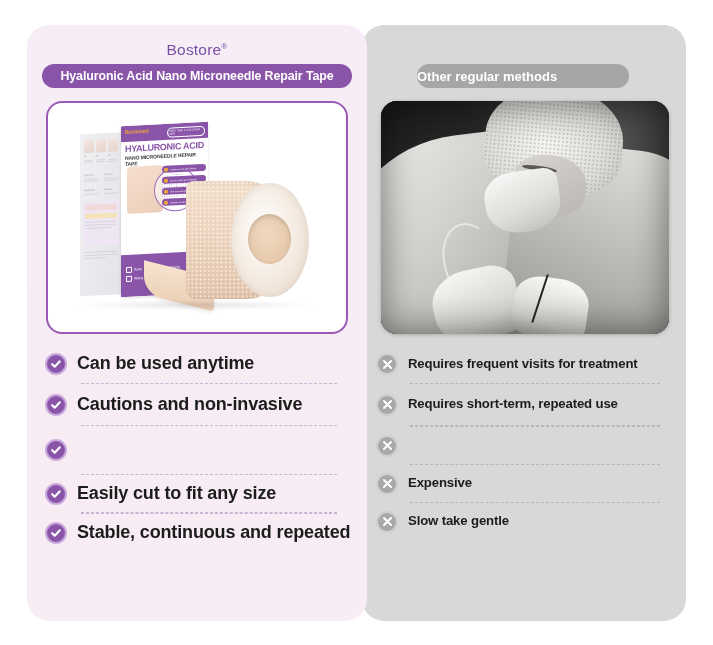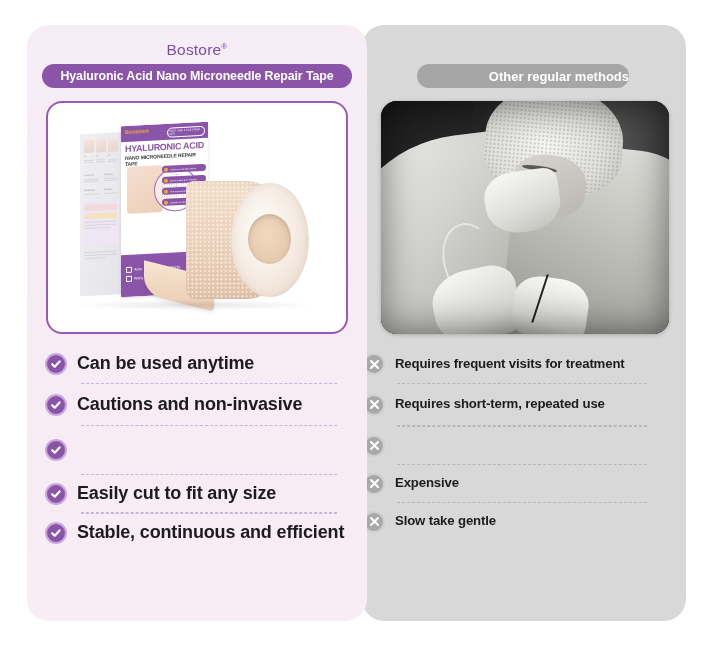--- a/index.html
+++ b/index.html
@@ -66,21 +66,21 @@
     position: absolute;
     left: 55px; top: 39px;
     width: 212px; height: 24px;
     background: #a6a6a6;
     border-radius: 13px;
     color: #ffffff;
     font-size: 13px;
     font-weight: bold;
     display: flex;
     align-items: center;
-    justify-content: flex-end;
+    justify-content: flex-start;
     box-sizing: border-box;
   }
 
   
   .product-card {
     position: absolute;
     left: 19px; top: 76px;
     width: 302px; height: 233px;
     background: #ffffff;
     border: 2.5px solid #9b59b6;
@@ -329,21 +329,21 @@
     transform: rotate(-18deg);
   }
   .ph-vign {
     inset: 0;
     box-shadow: inset 0 0 38px rgba(0,0,0,.55);
   }
 
   
   .list { position: absolute; left: 0; right: 0; }
   .list-left { top: 320px; left: 18px; width: 306px; }
-  .list-right { top: 320px; left: 1px; width: 298px; }
+  .list-right { top: 320px; left: 14px; width: 298px; }
 
   .item { display: flex; align-items: center; }
   .sep { border-top: 1.6px dashed #c9b4d2; margin: 0 14px 0 36px; }
   .sep-r { border-top: 1.6px dashed #b7b7b7; margin: 0 14px 0 34px; }
 
   .ic {
     flex: none;
     width: 22px; height: 22px;
     border-radius: 50%;
     display: flex; align-items: center; justify-content: center;
@@ -610,19 +610,19 @@
       <div class="sep"></div>
 
       <div class="sep"></div>
 
       <div class="item" style="height:37px">
         <span class="ic ic-check">
           <svg width="12" height="12" viewBox="0 0 12 12">
               <path d="M2.2 6.2 L4.7 8.7 L9.6 3.4" stroke="#ffffff" stroke-width="2.2" fill="none" stroke-linecap="round" stroke-linejoin="round"></path>
             </svg>
         </span>
-        <span class="item-txt">Stable, continuous and efficient</span>
+        <span class="item-txt">Stable, continuous and repeated</span>
       </div>
 
     </div>
   </div>
 
 </div>
 
 </body></html>

